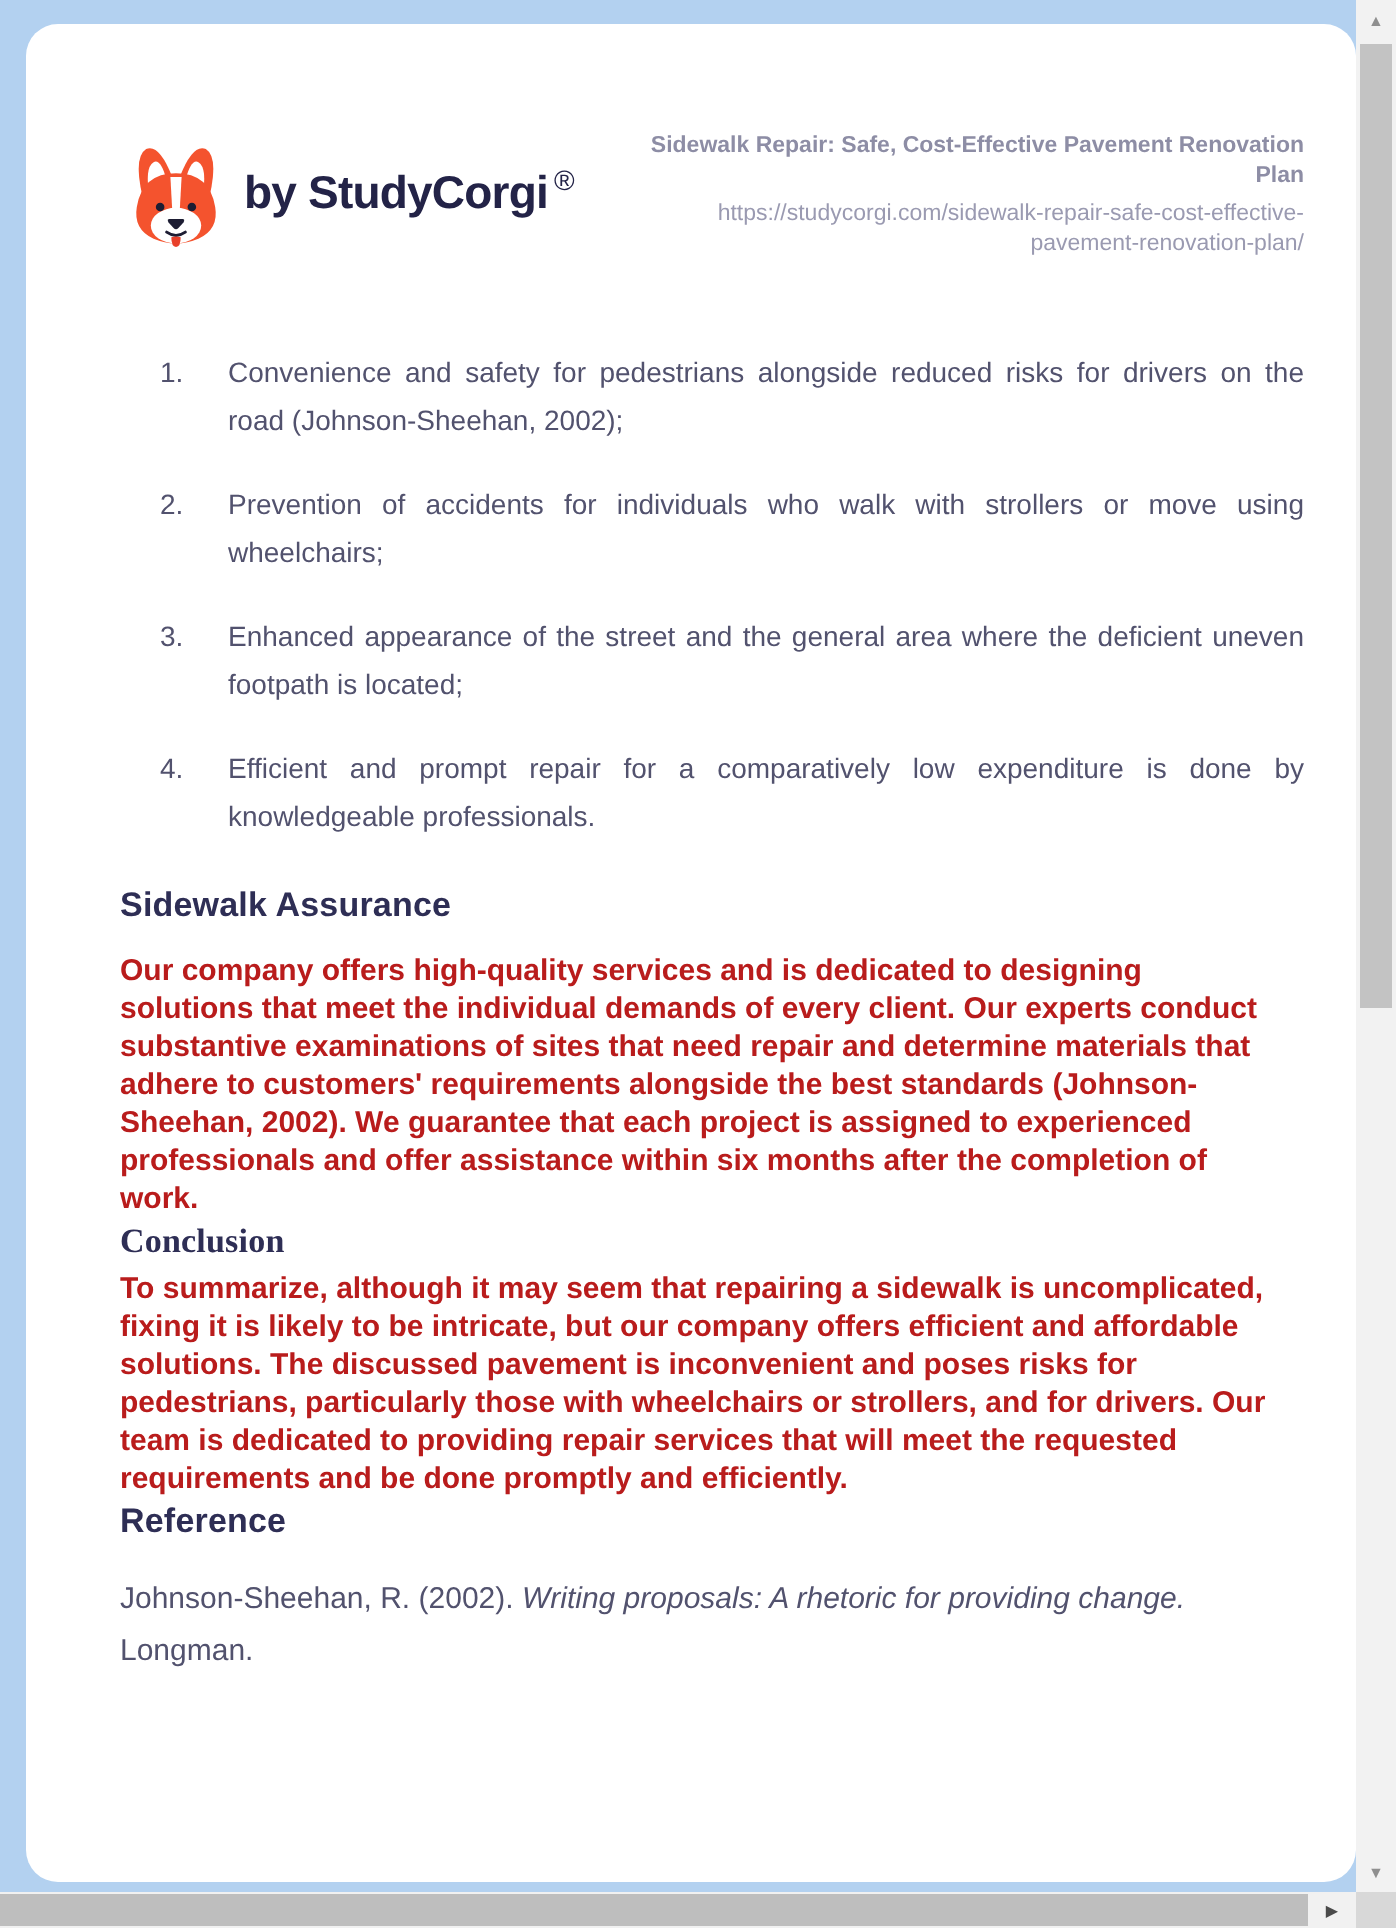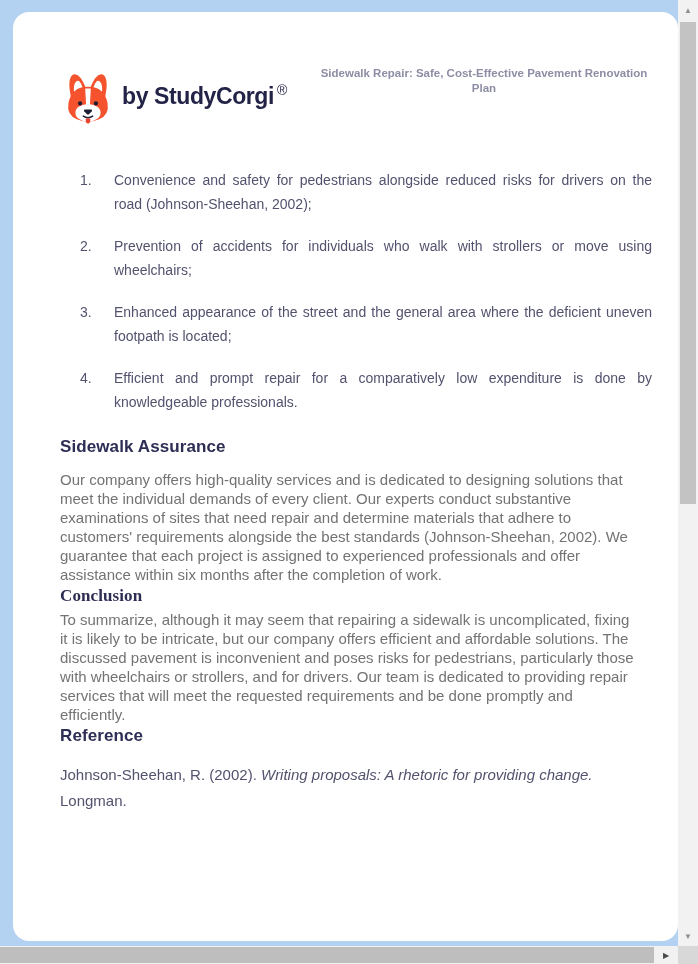--- a/index.html
+++ b/index.html
@@ -48,21 +48,21 @@
   }
   .brand-mark {
     font-size: 14px;
     font-weight: 400;
     color: #232347;
     vertical-align: 9px;
     margin-left: 3px;
   }
   .doc-meta {
     width: 336px;
-    text-align: center;
+    text-align: right;
     padding-top: 6px;
   }
   .doc-title {
     font-size: 11.5px;
     font-weight: 700;
     color: #8d8da5;
     line-height: 15px;
   }
   .doc-url {
     margin-top: 4px;
@@ -98,23 +98,24 @@
   .section-heading {
     font-size: 17px;
     font-weight: 700;
     color: #2e2e55;
     margin: 0 0 13px 0;
     letter-spacing: 0.1px;
   }
   .section-body {
     font-size: 15px;
     line-height: 19px;
-    color: #737373;
+    color: #b91c1c;
     margin: 0 0 2px 0;
     max-width: 577px;
+    font-weight: bold;
   }
   .reference-entry {
     font-size: 15px;
     line-height: 26px;
     color: #52526e;
     margin-top: 16px;
     max-width: 577px;
   }
   .reference-entry .italic { font-style: italic; }
 
@@ -198,20 +199,21 @@
 
           <path d="M25,51.5 Q30,55 35,51.5" stroke="#1d1d33" stroke-width="1.6" fill="none" stroke-linecap="round"></path>
 
           <path d="M27.5,54.3 Q30,53.3 32.5,54.3 Q32.5,59.5 30,59.5 Q27.5,59.5 27.5,54.3 Z" fill="#e8402a"></path>
         </svg>
         <span class="brand-text"><span>by StudyCorgi</span><span class="brand-mark">®</span></span>
       </div>
 
       <div class="doc-meta">
         <div class="doc-title">Sidewalk Repair: Safe, Cost-Effective Pavement Renovation Plan</div>
+        <div class="doc-url">https://studycorgi.com/sidewalk-repair-safe-cost-effective-pavement-renovation-plan/</div>
       </div>
     </div>
 
     <div class="num-list">
       <div class="list-item">
         <span class="item-num">1.</span>
         <span class="item-text">Convenience and safety for pedestrians alongside reduced risks for drivers on the road (Johnson-Sheehan, 2002);</span>
       </div>
       <div class="list-item">
         <span class="item-num">2.</span>

